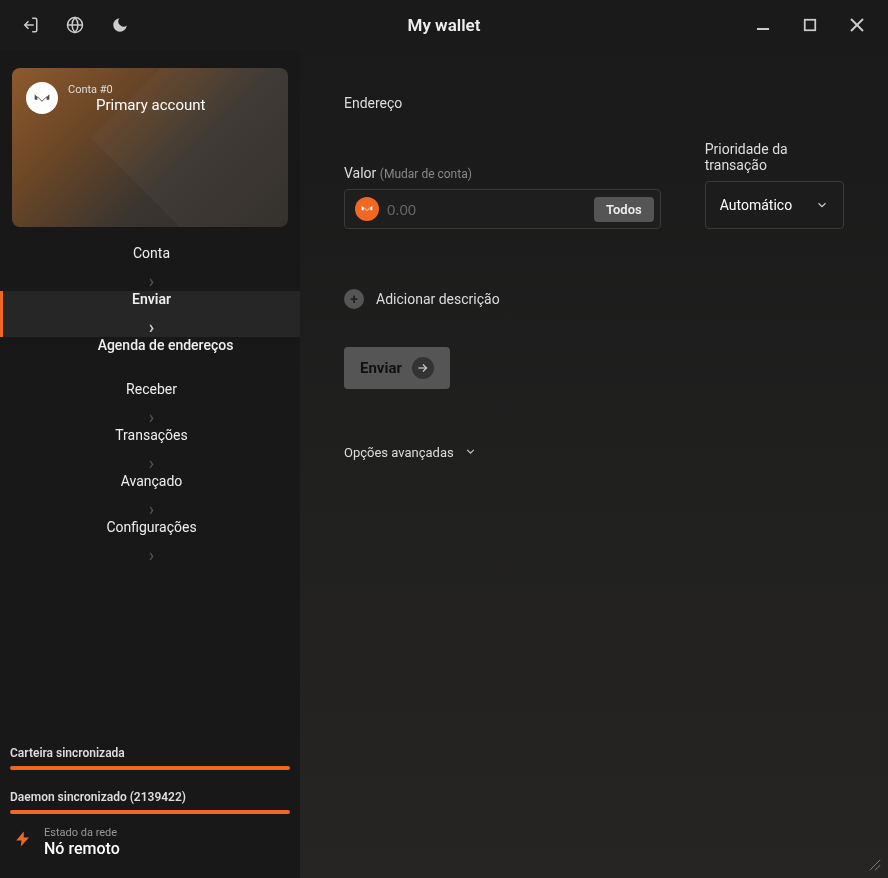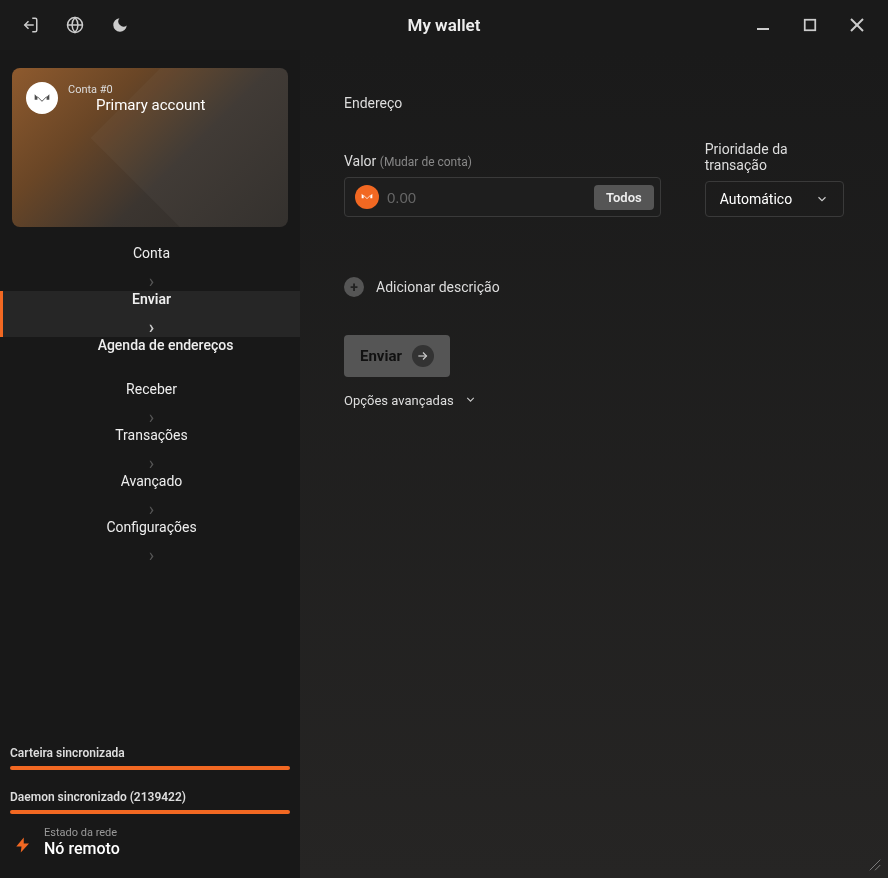--- a/index.html
+++ b/index.html
@@ -77,21 +77,21 @@
       font-weight:600;
     }
     .nav-item.active .chev { color:#ccc; }
     .status {
       margin-top:auto;
       padding: 0 10px 20px 10px;
     }
     .status-label { font-size:12px; color:#ddd; font-weight:600; margin-bottom:6px; }
     .progress { height:4px; background:#333; border-radius:2px; margin-bottom:20px; overflow:hidden;}
     .progress-fill { height:100%; background:#f26822; width:100%; }
-    .network { display:flex; align-items:flex-end; gap:12px; margin-top:4px; padding-left:4px;}
+    .network { display:flex; align-items:flex-start; gap:12px; margin-top:4px; padding-left:4px;}
     .bolt { color:#f26822; font-size:22px; }
     .net-text .net-label { font-size:11px; color:#999; }
     .net-text .net-value { font-size:16px; font-weight:500; }
     .main {
       flex:1;
       padding: 45px 44px;
       position:relative;
       background: linear-gradient(180deg, #1a1a1a 0%, #262524 100%);
     }
     .section-label { font-size:14px; color:#ddd; margin-bottom:8px; }
@@ -116,34 +116,34 @@
       cursor:pointer;
     }
     .row2 { display:flex; gap:44px; margin-top:30px; align-items:flex-end;}
     .col { flex:1; }
     .col.amount { flex: 0 0 270px; }
     .xmr-input { display:flex; align-items:center; height:40px; background:#1e1e1e; border:1px solid #3a3a3a; border-radius:4px; padding:0 6px 0 10px; }
     .xmr-logo { width:24px; height:24px; border-radius:50%; background:#f26822; display:flex; align-items:center; justify-content:center; }
     .xmr-input input { flex:1; background:transparent; border:none; outline:none; color:#ccc; font-size:15px; padding:0 8px;}
     .xmr-input input::placeholder{color:#666;}
     .btn-all { background:#555; color:#eee; font-size:13px; font-weight:600; padding:5px 12px; border-radius:4px; cursor:pointer;}
-    .select { display:flex; align-items:center; justify-content:space-between; height:36px; background:transparent; border:1px solid #3a3a3a; border-radius:4px; padding:0 14px; cursor:pointer; font-size:14px;}
+    .select { display:flex; align-items:center; justify-content:space-between; height:48px; background:transparent; border:1px solid #3a3a3a; border-radius:4px; padding:0 14px; cursor:pointer; font-size:14px;}
     .add-desc { display:flex; align-items:center; gap:12px; margin-top:60px; font-size:14px; color:#ddd; cursor:pointer;}
     .plus-circle { width:20px; height:20px; border-radius:50%; background:#555; color:#222; display:flex; align-items:center; justify-content:center; font-size:14px; font-weight:700;}
     .send-btn {
       margin-top:38px;
       display:inline-flex; align-items:center; gap:10px;
       background:#555; color:#111; font-weight:700;
       padding: 10px 16px;
       border-radius:4px;
       cursor:pointer;
       font-size:15px;
     }
     .send-arrow { width:22px; height:22px; border-radius:50%; background:#333; color:#ccc; display:flex; align-items:center; justify-content:center; font-size:14px;}
-    .adv { margin-top:16px; display:flex; gap:10px; font-size:13px; color:#ddd; cursor:pointer;}
+    .adv { margin-top:56px; display:flex; gap:10px; font-size:13px; color:#ddd; cursor:pointer;}
     .resize-handle { position:absolute; right:6px; bottom:6px; color:#888;}
     svg { display:block; }
   </style>
 </head>
 <body>
 
 <div class="titlebar">
   <div class="titlebar-left">
     <div class="titlebar-icon">
       <svg width="18" height="18" viewBox="0 0 24 24" fill="none" stroke="currentColor" stroke-width="2">

